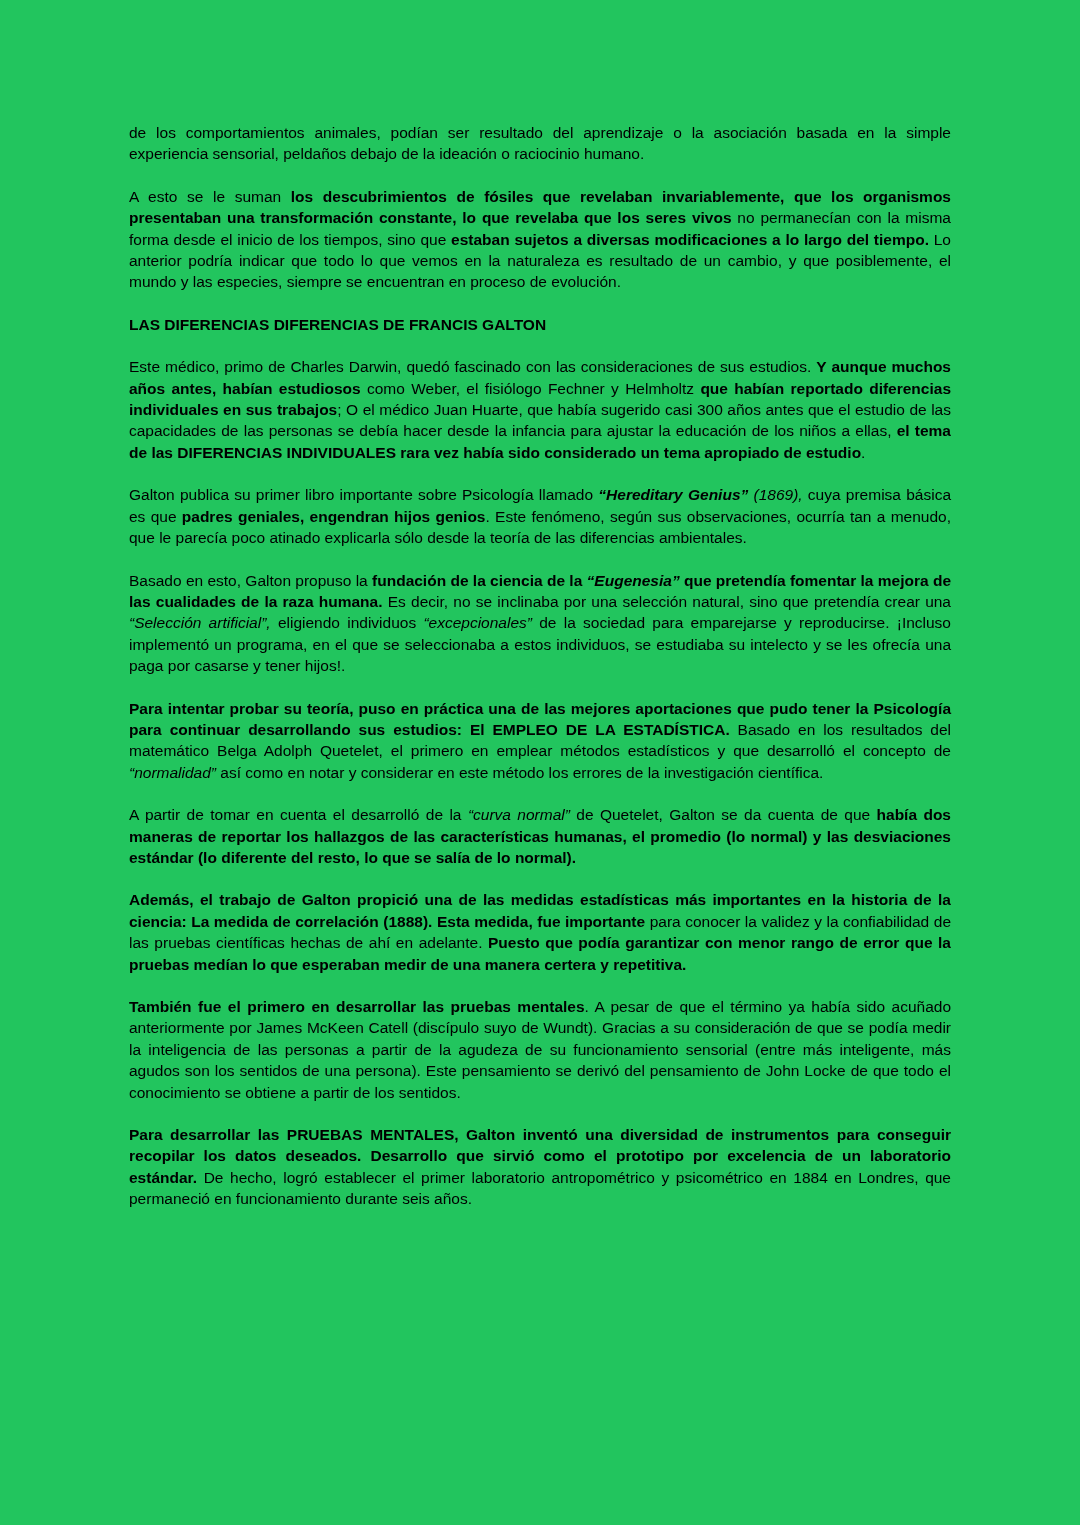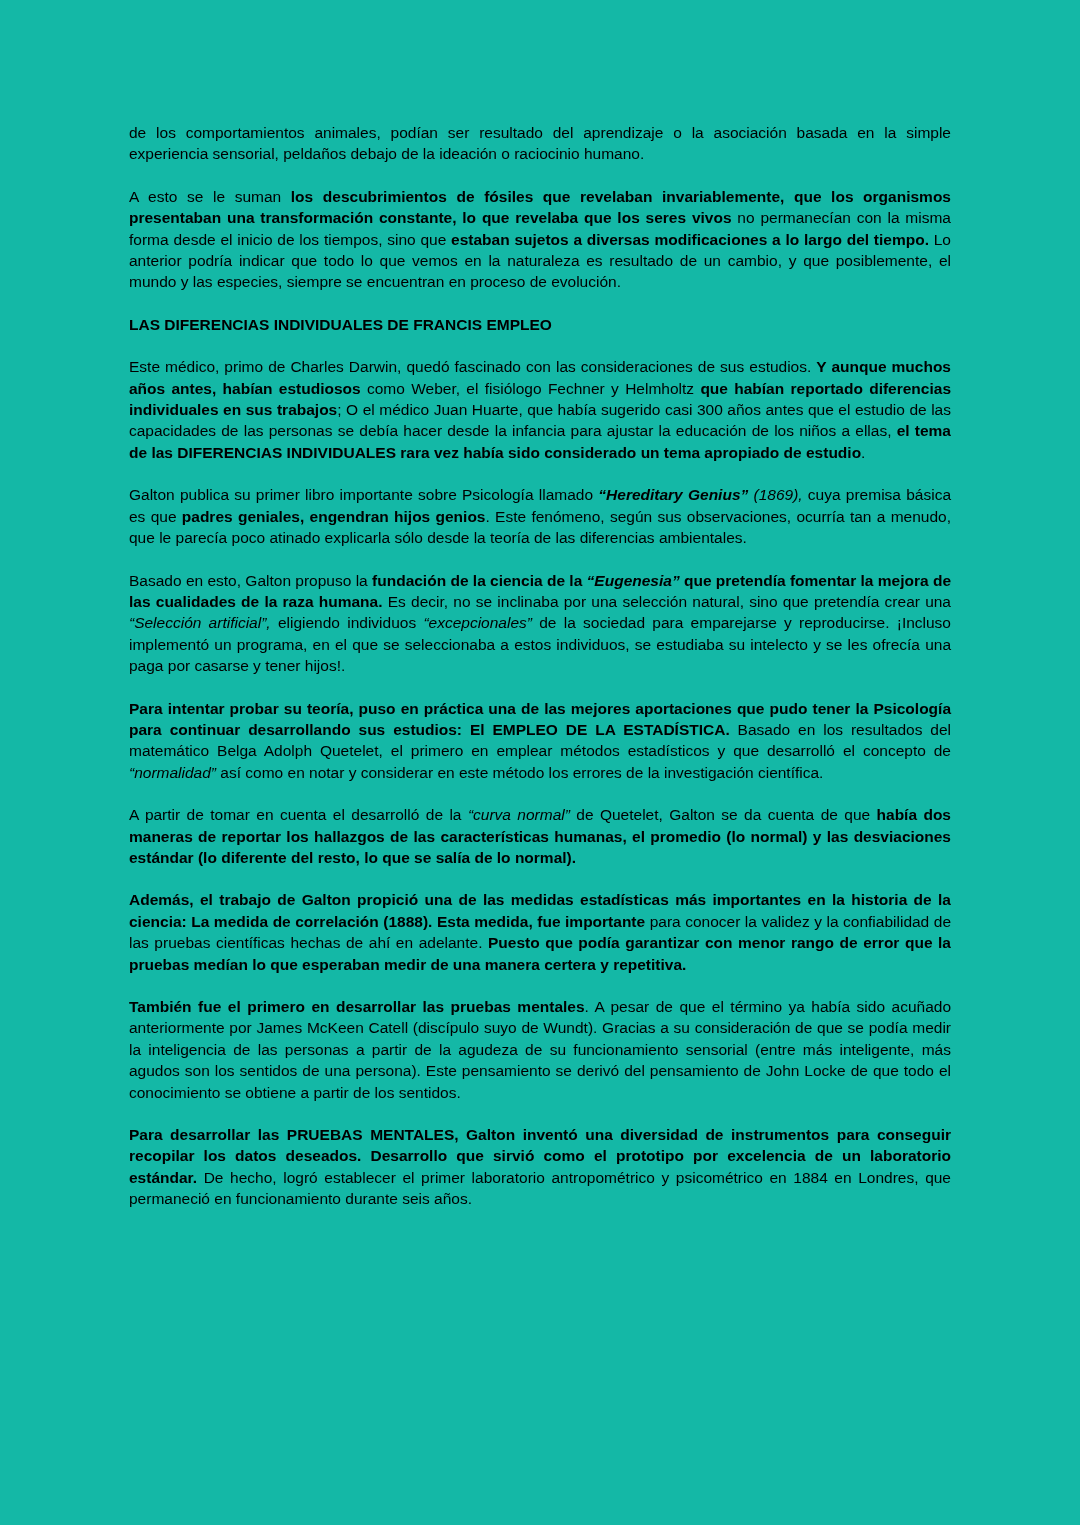--- a/index.html
+++ b/index.html
@@ -11,21 +11,21 @@
     height: 1525px;
     position: relative;
     font-family: "Liberation Sans", sans-serif;
     color: #000000;
   }
   .page {
     position: absolute;
     left: 0; top: 0;
     width: 1080px;
     height: 1525px;
-    background: #14b8a6;
+    background: #22c55e;
     overflow: hidden;
   }
   .doc-content {
     position: absolute;
     left: 129px;
     top: 122px;
     width: 822px;
   }
   .doc-paragraph {
     font-size: 15.5px;
@@ -45,21 +45,21 @@
   }
   .doc-paragraph span, .doc-heading span { white-space: pre-wrap; }
 </style>
 </head>
 <body>
 
 <div class="page">
   <div class="doc-content">
       <p class="doc-paragraph"><span>de los comportamientos animales, podían ser resultado del aprendizaje o la asociación basada en la simple experiencia sensorial, peldaños debajo de la ideación o raciocinio humano.</span></p>
       <p class="doc-paragraph"><span>A esto se le suman </span><span style="font-weight: bold;">los descubrimientos de fósiles que revelaban invariablemente, que los organismos presentaban una transformación constante, lo que revelaba que los seres vivos</span><span> no permanecían con la misma forma desde el inicio de los tiempos, sino que </span><span style="font-weight: bold;">estaban sujetos a diversas modificaciones a lo largo del tiempo.</span><span> Lo anterior podría indicar que todo lo que vemos en la naturaleza es resultado de un cambio, y que posiblemente, el mundo y las especies, siempre se encuentran en proceso de evolución.</span></p>
-      <h2 class="doc-heading"><span style="font-weight: bold;">LAS DIFERENCIAS INDIVIDUALES DE FRANCIS EMPLEO</span></h2>
+      <h2 class="doc-heading"><span style="font-weight: bold;">LAS DIFERENCIAS DIFERENCIAS DE FRANCIS GALTON</span></h2>
       <p class="doc-paragraph"><span>Este médico, primo de Charles Darwin, quedó fascinado con las consideraciones de sus estudios. </span><span style="font-weight: bold;">Y aunque muchos años antes, habían estudiosos</span><span> como Weber, el fisiólogo Fechner y Helmholtz </span><span style="font-weight: bold;">que habían reportado diferencias individuales en sus trabajos</span><span>; O el médico Juan Huarte, que había sugerido casi 300 años antes que el estudio de las capacidades de las personas se debía hacer desde la infancia para ajustar la educación de los niños a ellas, </span><span style="font-weight: bold;">el tema de las DIFERENCIAS INDIVIDUALES rara vez había sido considerado un tema apropiado de estudio</span><span>.</span></p>
       <p class="doc-paragraph"><span>Galton publica su primer libro importante sobre Psicología llamado </span><span style="font-weight: bold; font-style: italic;">“Hereditary Genius”</span><span style="font-style: italic;"> (1869),</span><span> cuya premisa básica es que </span><span style="font-weight: bold;">padres geniales, engendran hijos genios</span><span>. Este fenómeno, según sus observaciones, ocurría tan a menudo, que le parecía poco atinado explicarla sólo desde la teoría de las diferencias ambientales.</span></p>
       <p class="doc-paragraph"><span>Basado en esto, Galton propuso la </span><span style="font-weight: bold;">fundación de la ciencia de la </span><span style="font-weight: bold; font-style: italic;">“Eugenesia”</span><span style="font-weight: bold;"> que pretendía fomentar la mejora de las cualidades de la raza humana.</span><span> Es decir, no se inclinaba por una selección natural, sino que pretendía crear una </span><span style="font-style: italic;">“Selección artificial”,</span><span> eligiendo individuos </span><span style="font-style: italic;">“excepcionales”</span><span> de la sociedad para emparejarse y reproducirse. ¡Incluso implementó un programa, en el que se seleccionaba a estos individuos, se estudiaba su intelecto y se les ofrecía una paga por casarse y tener hijos!.</span></p>
       <p class="doc-paragraph"><span style="font-weight: bold;">Para intentar probar su teoría, puso en práctica una de las mejores aportaciones que pudo tener la Psicología para continuar desarrollando sus estudios: El EMPLEO DE LA ESTADÍSTICA.</span><span> Basado en los resultados del matemático Belga Adolph Quetelet, el primero en emplear métodos estadísticos y que desarrolló el concepto de </span><span style="font-style: italic;">“normalidad”</span><span> así como en notar y considerar en este método los errores de la investigación científica.</span></p>
       <p class="doc-paragraph"><span>A partir de tomar en cuenta el desarrolló de la </span><span style="font-style: italic;">“curva normal”</span><span> de Quetelet, Galton se da cuenta de que </span><span style="font-weight: bold;">había dos maneras de reportar los hallazgos de las características humanas, el promedio (lo normal) y las desviaciones estándar (lo diferente del resto, lo que se salía de lo normal).</span></p>
       <p class="doc-paragraph"><span style="font-weight: bold;">Además, el trabajo de Galton propició una de las medidas estadísticas más importantes en la historia de la ciencia: La medida de correlación (1888). Esta medida, fue importante</span><span> para conocer la validez y la confiabilidad de las pruebas científicas hechas de ahí en adelante. </span><span style="font-weight: bold;">Puesto que podía garantizar con menor rango de error que la pruebas medían lo que esperaban medir de una manera certera y repetitiva.</span></p>
       <p class="doc-paragraph"><span style="font-weight: bold;">También fue el primero en desarrollar las pruebas mentales</span><span>. A pesar de que el término ya había sido acuñado anteriormente por James McKeen Catell (discípulo suyo de Wundt). Gracias a su consideración de que se podía medir la inteligencia de las personas a partir de la agudeza de su funcionamiento sensorial (entre más inteligente, más agudos son los sentidos de una persona). Este pensamiento se derivó del pensamiento de John Locke de que todo el conocimiento se obtiene a partir de los sentidos.</span></p>
       <p class="doc-paragraph"><span style="font-weight: bold;">Para desarrollar las PRUEBAS MENTALES, Galton inventó una diversidad de instrumentos para conseguir recopilar los datos deseados. Desarrollo que sirvió como el prototipo por excelencia de un laboratorio estándar.</span><span> De hecho, logró establecer el primer laboratorio antropométrico y psicométrico en 1884 en Londres, que permaneció en funcionamiento durante seis años.</span></p>
     </div>
 </div>

